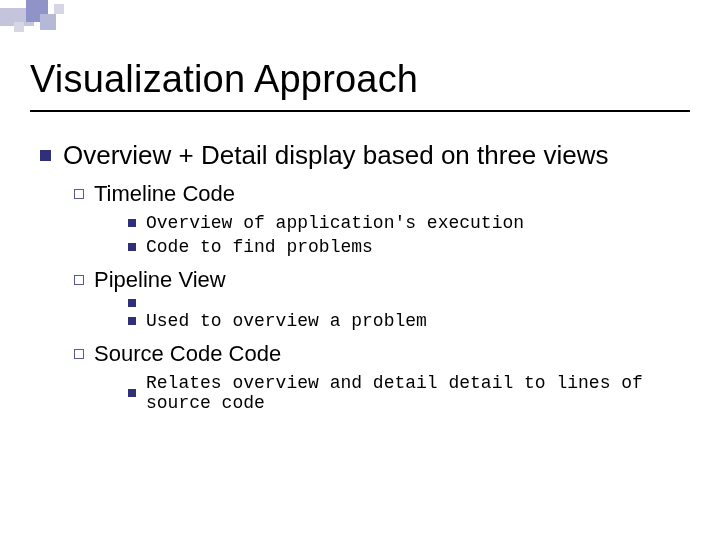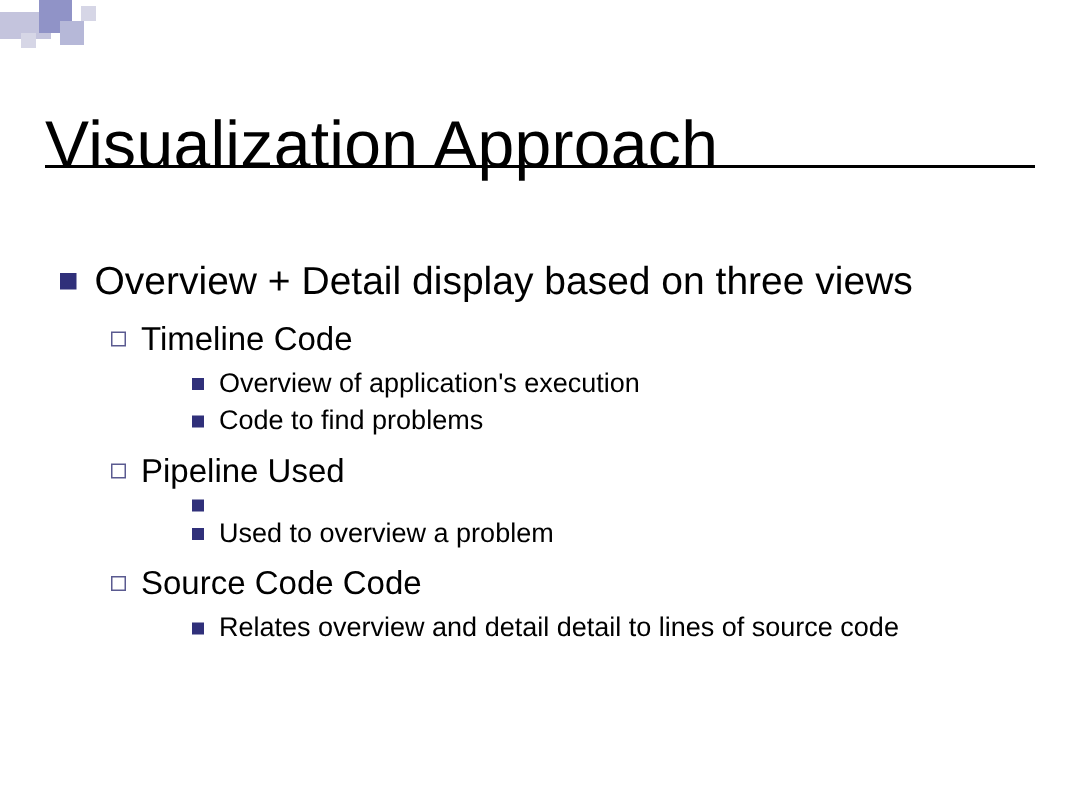--- a/index.html
+++ b/index.html
@@ -25,43 +25,42 @@
     width: 100px;
     height: 40px;
   }
   .deco-square {
     position: absolute;
     background: #d6d6e6;
   }
   .title {
     position: absolute;
     left: 30px;
-    top: 72px;
-    font-size: 44px;
+    top: 58px;
+    font-size: 38px;
     font-weight: 400;
     letter-spacing: 0.2px;
   }
   .title-rule {
     position: absolute;
     left: 30px;
     top: 110px;
     width: 660px;
     height: 0;
     border-top: 2px solid #000;
   }
   .body {
     position: absolute;
     left: 40px;
     top: 140px;
     width: 650px;
   }
   ul { list-style: none; margin: 0; padding: 0; }
   .lvl1-item {
     margin-bottom: 6px;
-    margin-top: 32px;
   }
   .lvl1-label {
     font-size: 26px;
     display: flex;
     align-items: center;
   }
   .lvl2 {
     margin-left: 34px;
     margin-top: 10px;
   }
@@ -69,21 +68,21 @@
   .lvl2-label {
     font-size: 22px;
     display: flex;
     align-items: center;
   }
   .lvl3 {
     margin-left: 54px;
     margin-top: 6px;
     margin-bottom: 10px;
   }
-  .lvl3-item { margin-bottom: 4px; }
+  .lvl3-item { margin-bottom: 4px; font-family: Liberation Mono, monospace; }
   .lvl3-label {
     font-size: 18px;
     display: flex;
     align-items: center;
   }
   .bullet-filled-square {
     display: inline-block;
     width: 11px;
     height: 11px;
     background: #30307a;
@@ -147,21 +146,21 @@
                   <span class="bullet-filled-square small"></span>
                   <span>Code to find problems</span>
                 </div>
               </li>
             </ul>
           </li>
 
           <li class="lvl2-item">
             <div class="lvl2-label">
               <span class="bullet-hollow-square"></span>
-              <span>Pipeline Used</span>
+              <span>Pipeline View</span>
             </div>
             <ul class="lvl3">
               <li class="lvl3-item">
                 <div class="lvl3-label">
                   <span class="bullet-filled-square small"></span>
                 </div>
               </li>
               <li class="lvl3-item">
                 <div class="lvl3-label">
                   <span class="bullet-filled-square small"></span>

